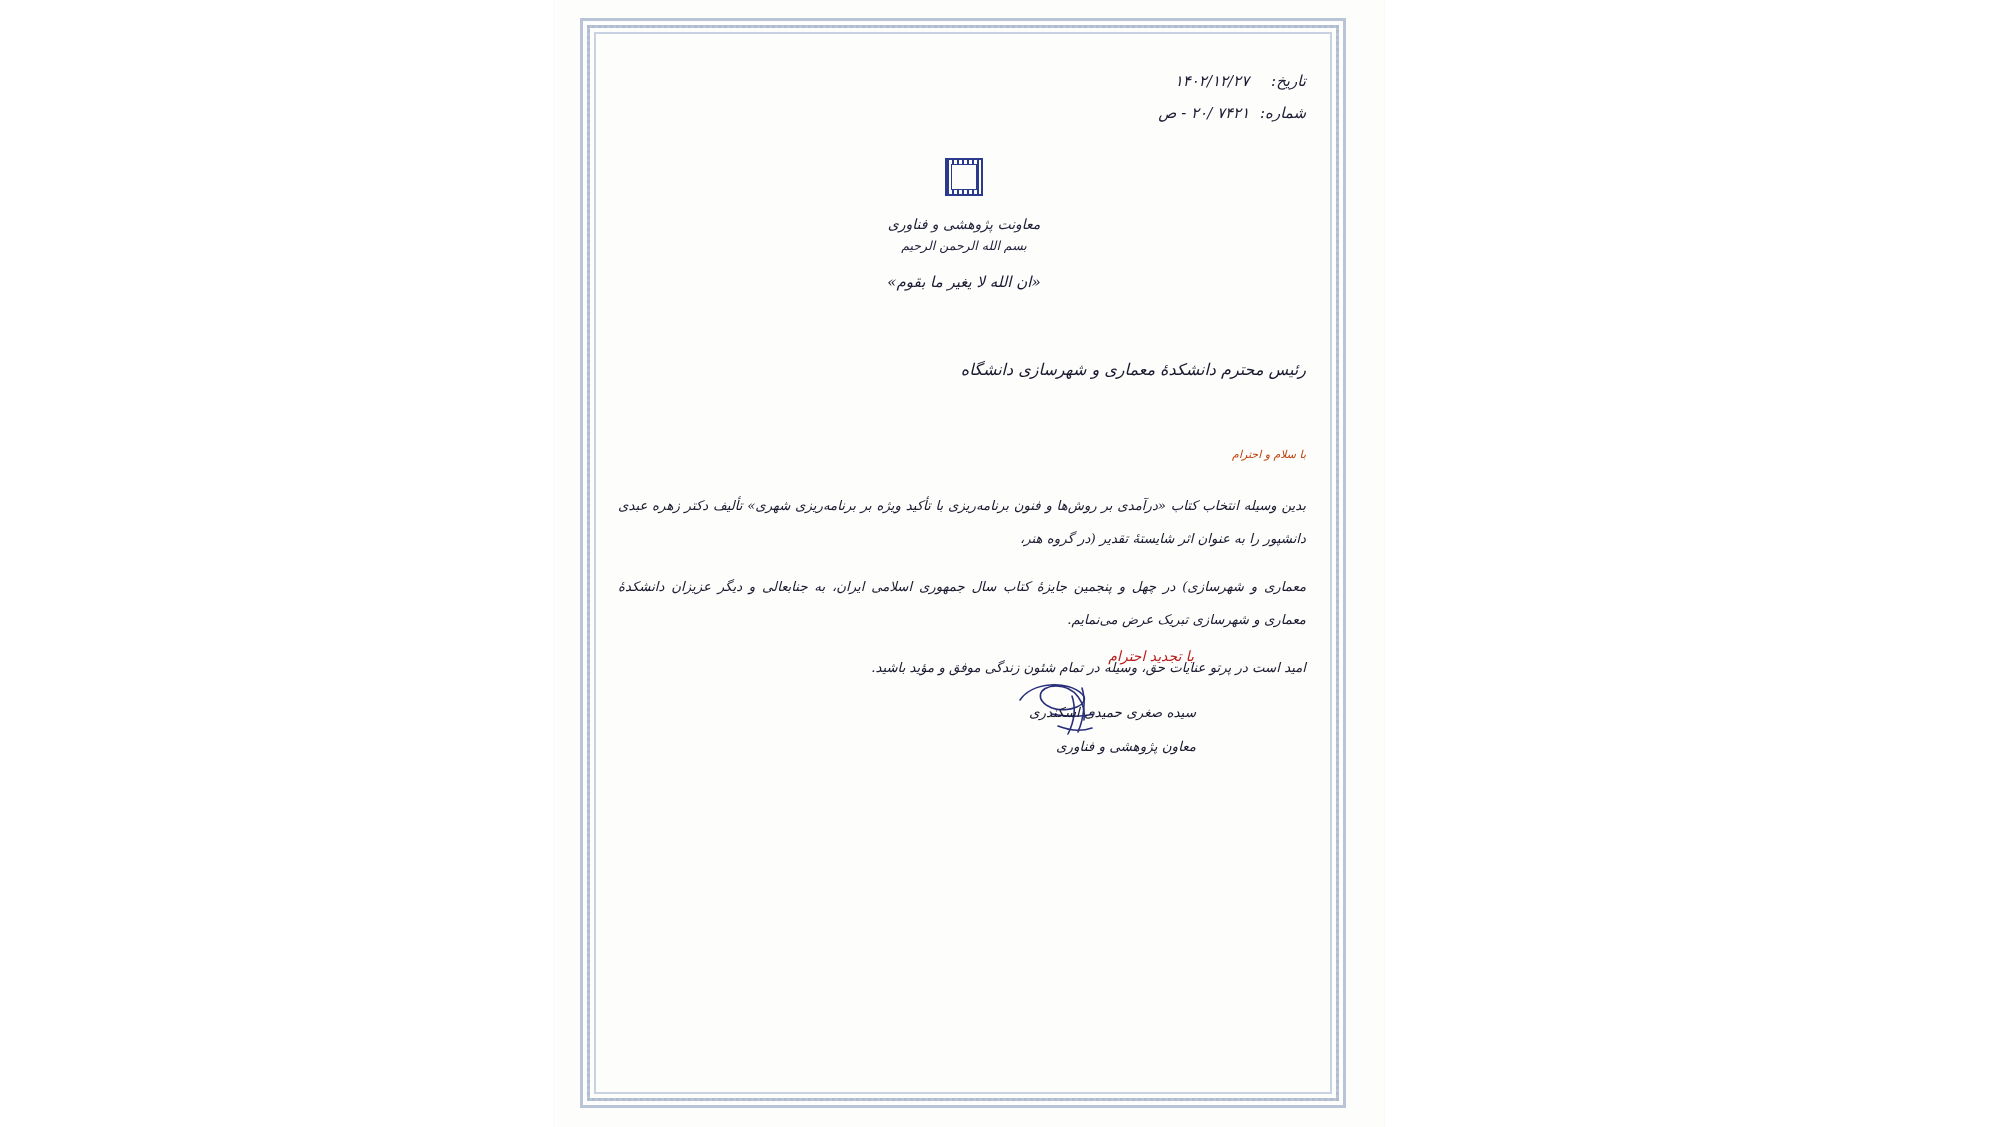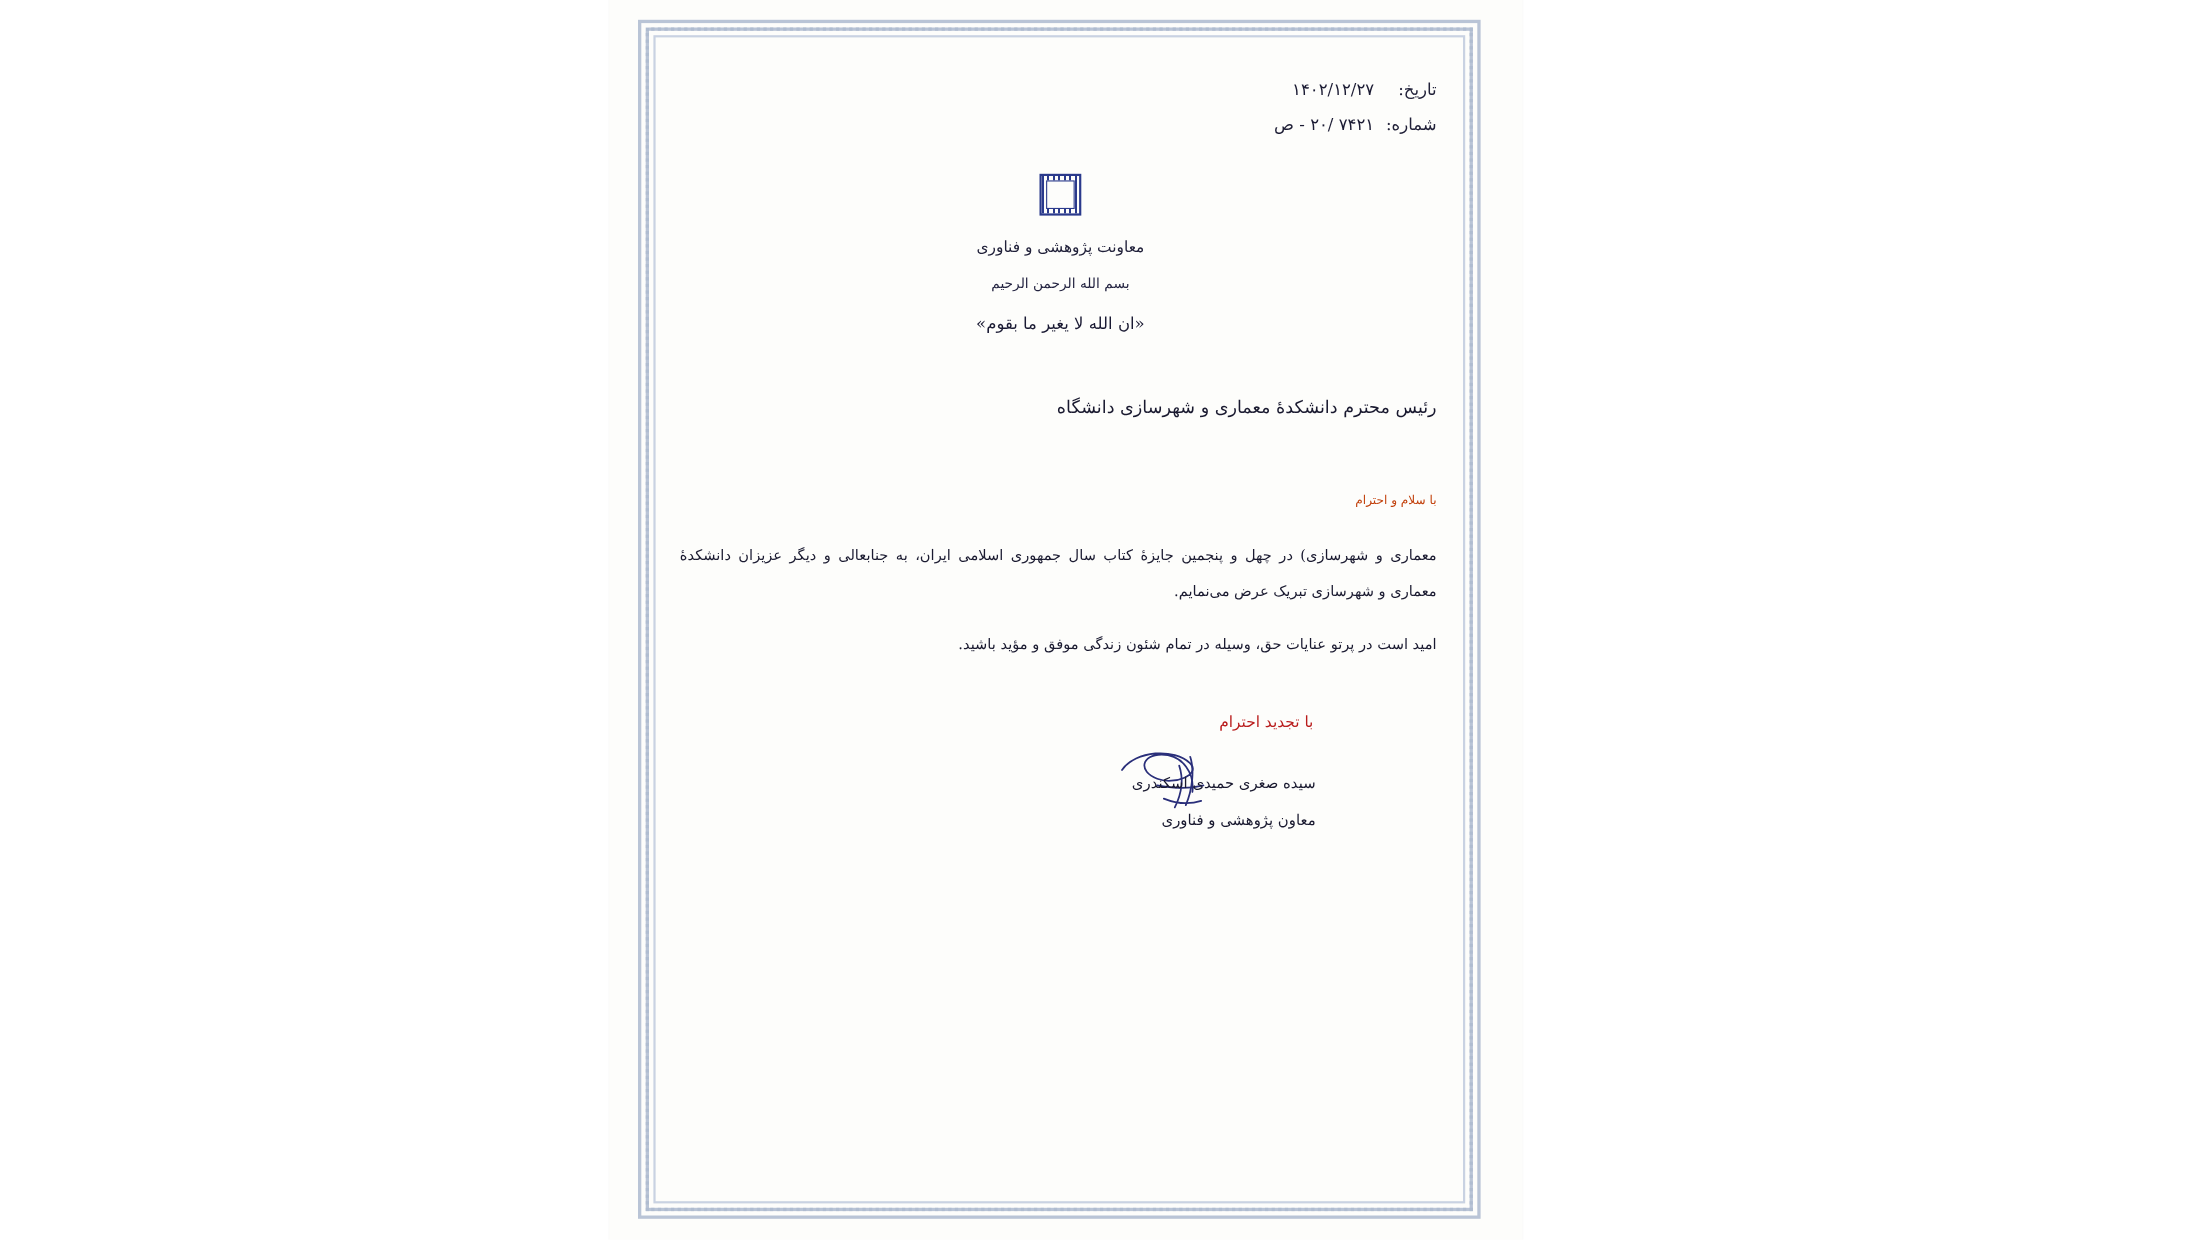--- a/index.html
+++ b/index.html
@@ -67,20 +67,21 @@
     top: 50px;
     width: 700px;
     height: 1026px;
     direction: rtl;
   }
 
   
   .hand {
     font-family: "DejaVu Serif", serif;
     color: #1c1c30;
+    font-style: italic;
   }
 
   .meta {
     position: absolute;
     top: 16px;
     right: 8px;
     text-align: right;
     line-height: 2.1;
     font-size: 15px;
     white-space: nowrap;
@@ -127,21 +128,21 @@
   .org-line {
     margin-top: 16px;
     font-size: 14px;
     color: #21213a;
     letter-spacing: .5px;
   }
 
   
   .basmala {
     position: absolute;
-    top: 194px;
+    top: 182px;
     left: 0; right: 0;
     text-align: center;
     line-height: 2.2;
   }
   .basmala .l1 { font-size: 12.5px; color: #232340; display:block;}
   .basmala .l2 { font-size: 15px; color: #1a1a33; display:block; margin-top: 6px;}
 
   
   .addressee {
     position: absolute;
@@ -252,20 +253,21 @@
         <span class="l2">«ان الله لا یغیر ما بقوم»</span>
       </div>
 
       <div class="addressee hand">
         <span class="l2">رئیس محترم دانشکدهٔ معماری و شهرسازی دانشگاه</span>
       </div>
 
       <div class="greeting hand">با سلام و احترام</div>
 
       <div class="body hand">
+        <p>بدین وسیله انتخاب کتاب «درآمدی بر روش‌ها و فنون برنامه‌ریزی با تأکید ویژه بر برنامه‌ریزی شهری» تألیف دکتر زهره عبدی دانشپور را به عنوان اثر شایستهٔ تقدیر (در گروه هنر،</p>
         <p>معماری و شهرسازی) در چهل و پنجمین جایزهٔ کتاب سال جمهوری اسلامی ایران، به جنابعالی و دیگر عزیزان دانشکدهٔ معماری و شهرسازی تبریک عرض می‌نمایم.</p>
         <p class="short">امید است در پرتو عنایات حق، وسیله در تمام شئون زندگی موفق و مؤید باشید.</p>
       </div>
 
       <div class="closing hand">با تجدید احترام</div>
 
       <svg class="signature-ink" viewBox="0 0 120 80" aria-hidden="true">
         <g fill="none" stroke="#2a2f7a" stroke-width="1.6" stroke-linecap="round">
           <path d="M8,30 C20,12 56,10 70,24 C80,34 56,44 40,38 C22,31 26,16 44,16 C64,16 74,34 72,50"></path>
           <path d="M70,18 C74,30 72,48 66,62"></path>

